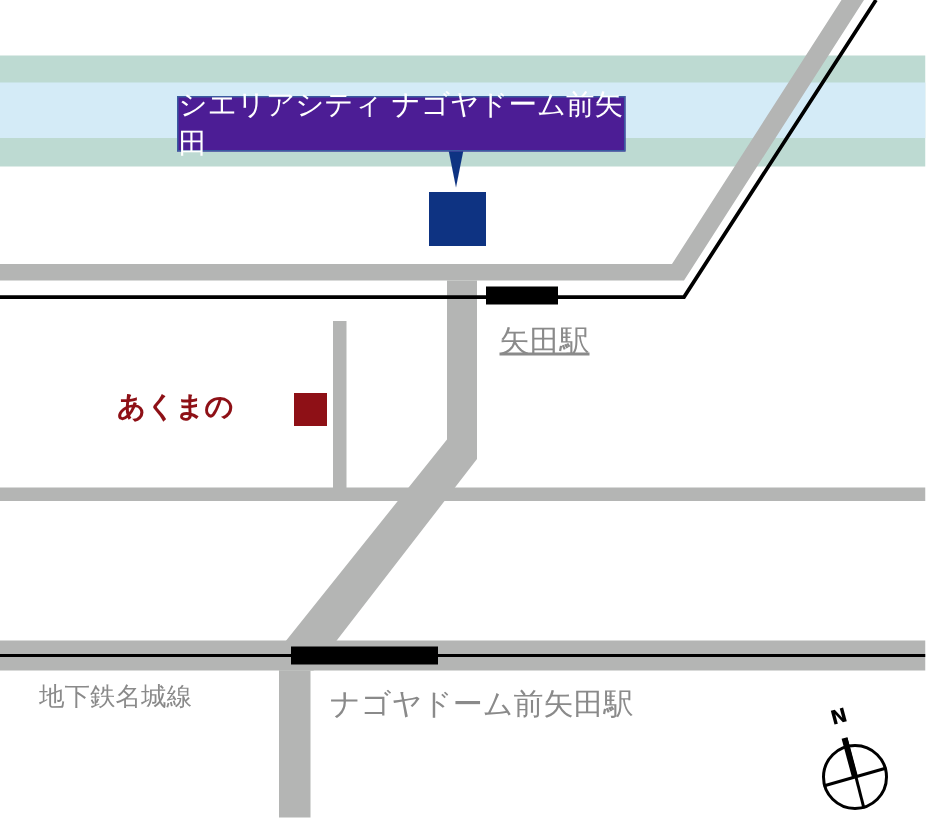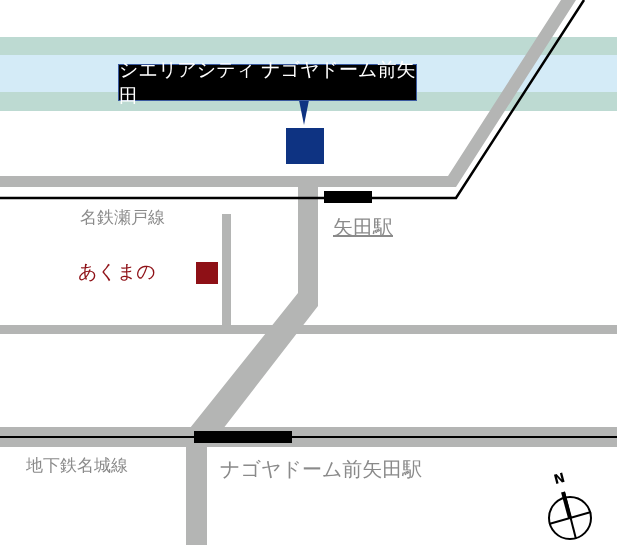--- a/index.html
+++ b/index.html
@@ -2,25 +2,25 @@
 <html><head>
   <meta charset="utf-8">
   <style>
     html, body { margin: 0; padding: 0; background: #ffffff; }
     body { width: 617px; height: 552px; position: relative; overflow: hidden; font-family: "DejaVu Sans", sans-serif; }
     #map { position: absolute; left: 0; top: 0; width: 617px; height: 552px; }
     .lbl { position: absolute; white-space: nowrap; line-height: 1; }
     .gray-lbl { color: #8a8a8a; }
     #title-box {
       position: absolute; left: 118px; top: 64px; width: 299px; height: 37px;
-      background: #000000; border: 1px solid #3a5aa0; box-sizing: border-box;
+      background: #4c1d95; border: 1px solid #3a5aa0; box-sizing: border-box;
       color: #ffffff; font-size: 19px; display: flex; align-items: center; justify-content: center;
       letter-spacing: 0px;
     }
-    #shop-name { color: #8e1016; font-size: 19px; font-weight: normal; line-height: 30px; left: 78px; top: 256px; }
+    #shop-name { color: #8e1016; font-size: 19px; font-weight: bold; line-height: 30px; left: 78px; top: 256px; }
     #shop-name div { white-space: nowrap; }
   </style>
 </head>
 <body>
 
 <div id="map">
   <svg width="617" height="552" viewBox="0 0 617 552" xmlns="http://www.w3.org/2000/svg">
 
     <g>
       <rect x="0" y="37" width="617" height="74" fill="#bddad2"></rect>
@@ -62,21 +62,20 @@
       <line x1="549" y1="524" x2="591" y2="512" stroke="#000000" stroke-width="2"></line>
     </g>
   </svg>
 
   
   <div id="title-box">
     <span>シエリアシティ ナゴヤドーム前矢田</span>
   </div>
 
   
-  <div class="lbl gray-lbl" style="left:80px; top:209px; font-size:17px;">名鉄瀬戸線</div>
   <div class="lbl gray-lbl" style="left:333px; top:217px; font-size:20px;text-decoration:underline;">矢田駅</div>
   <div class="lbl gray-lbl" style="left:26px; top:457px; font-size:17px;text-align:right;">地下鉄名城線</div>
   <div class="lbl gray-lbl" style="left:220px; top:459px; font-size:20px;">ナゴヤドーム前矢田駅</div>
 
   
   <div id="shop-name" class="lbl">
     <div>あくまの</div>
   </div>
 
   

